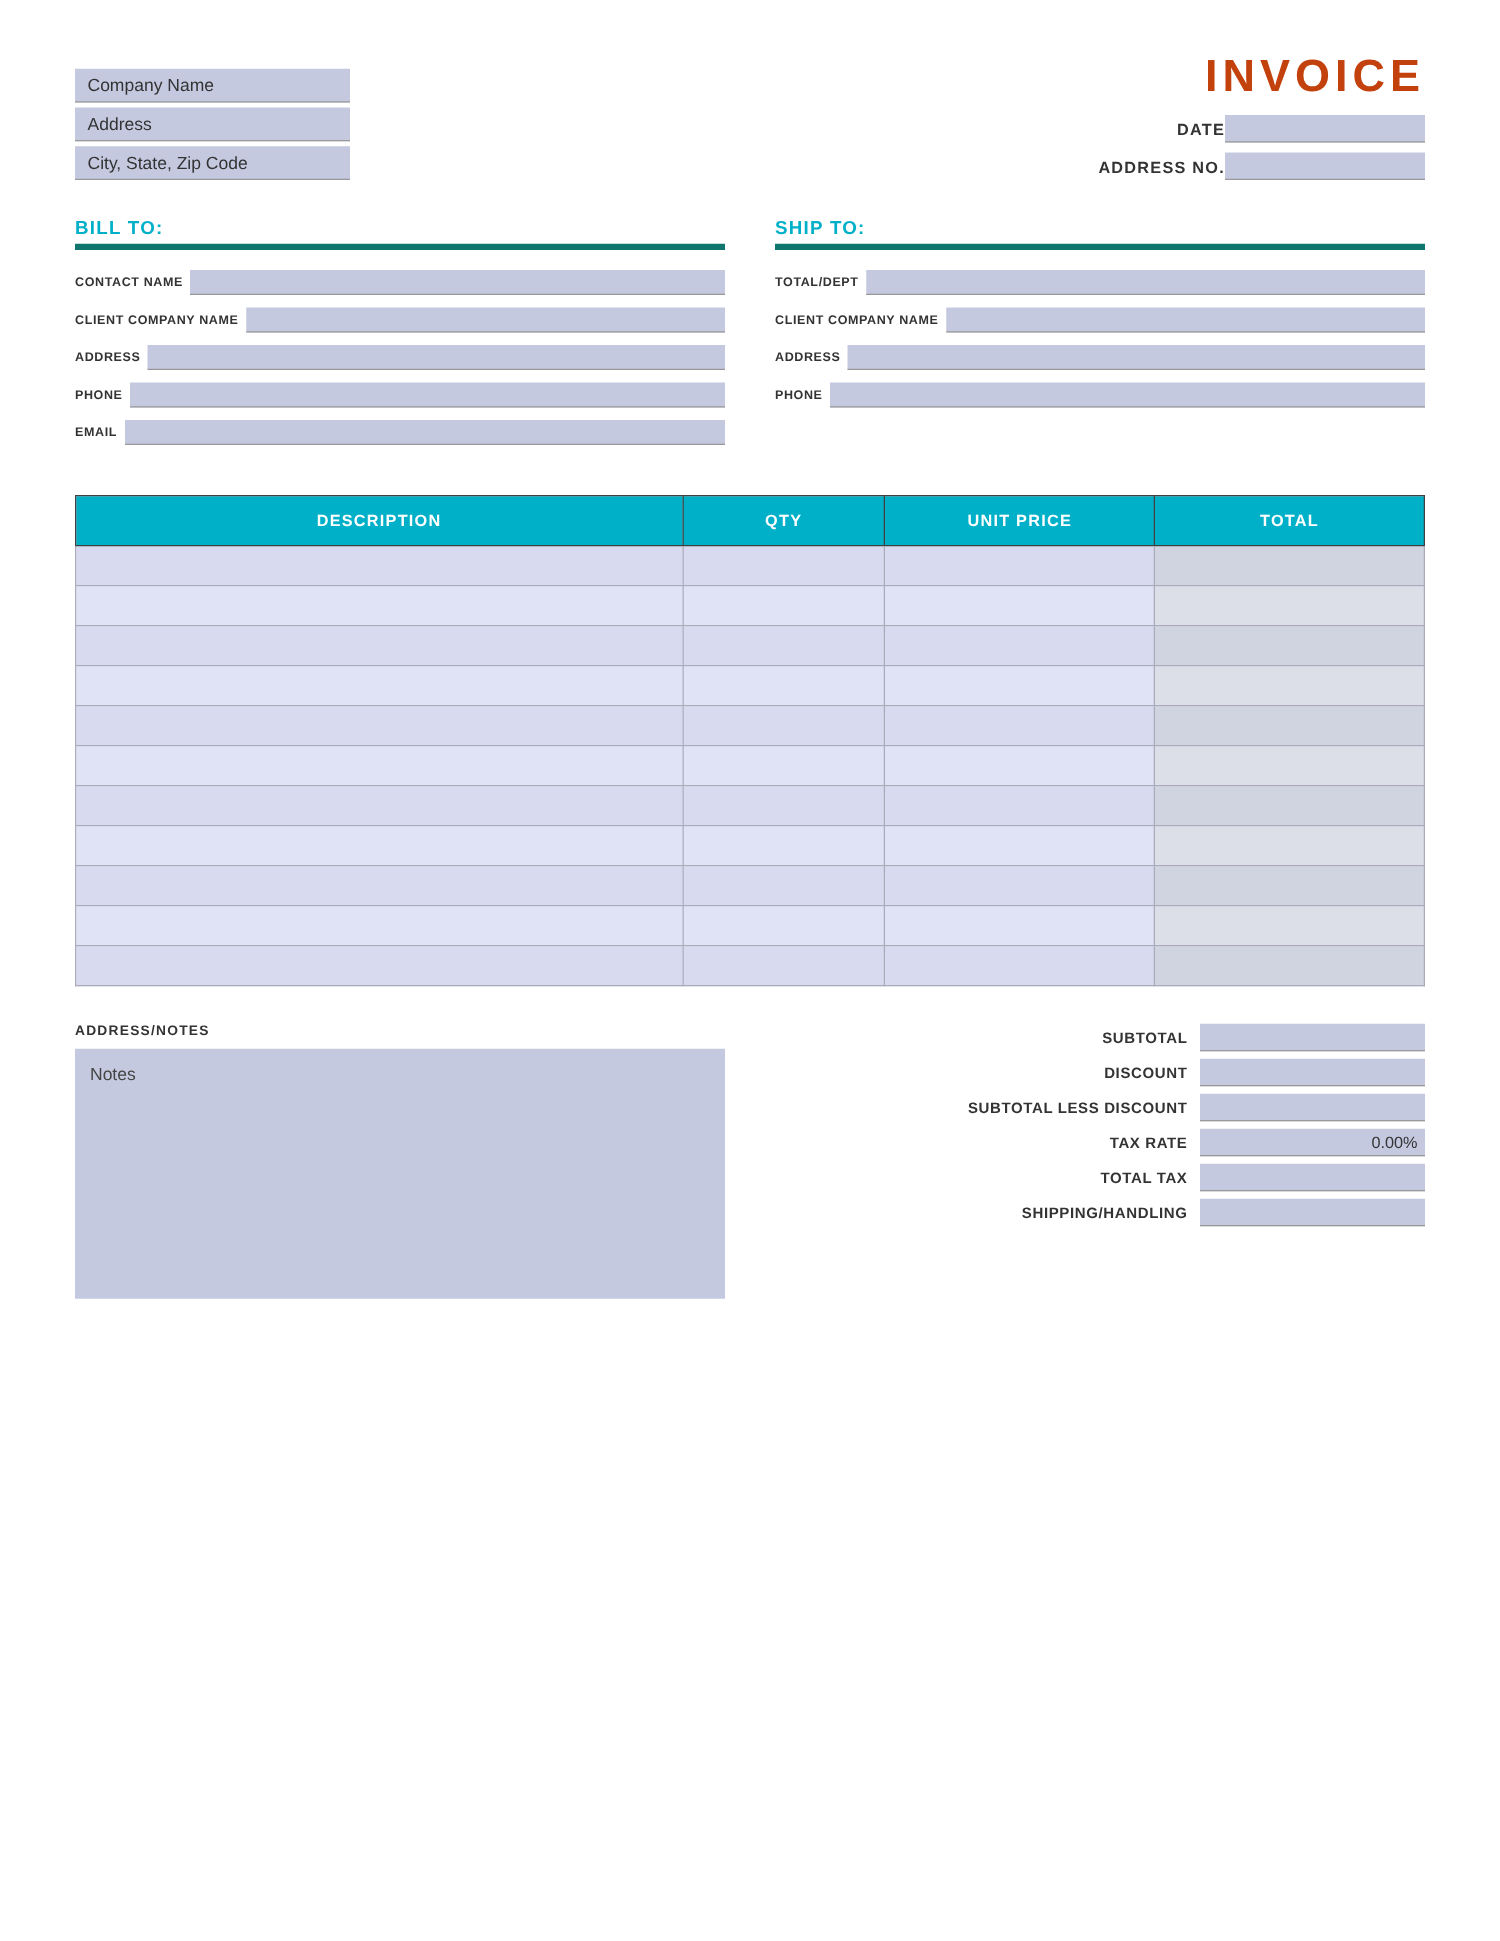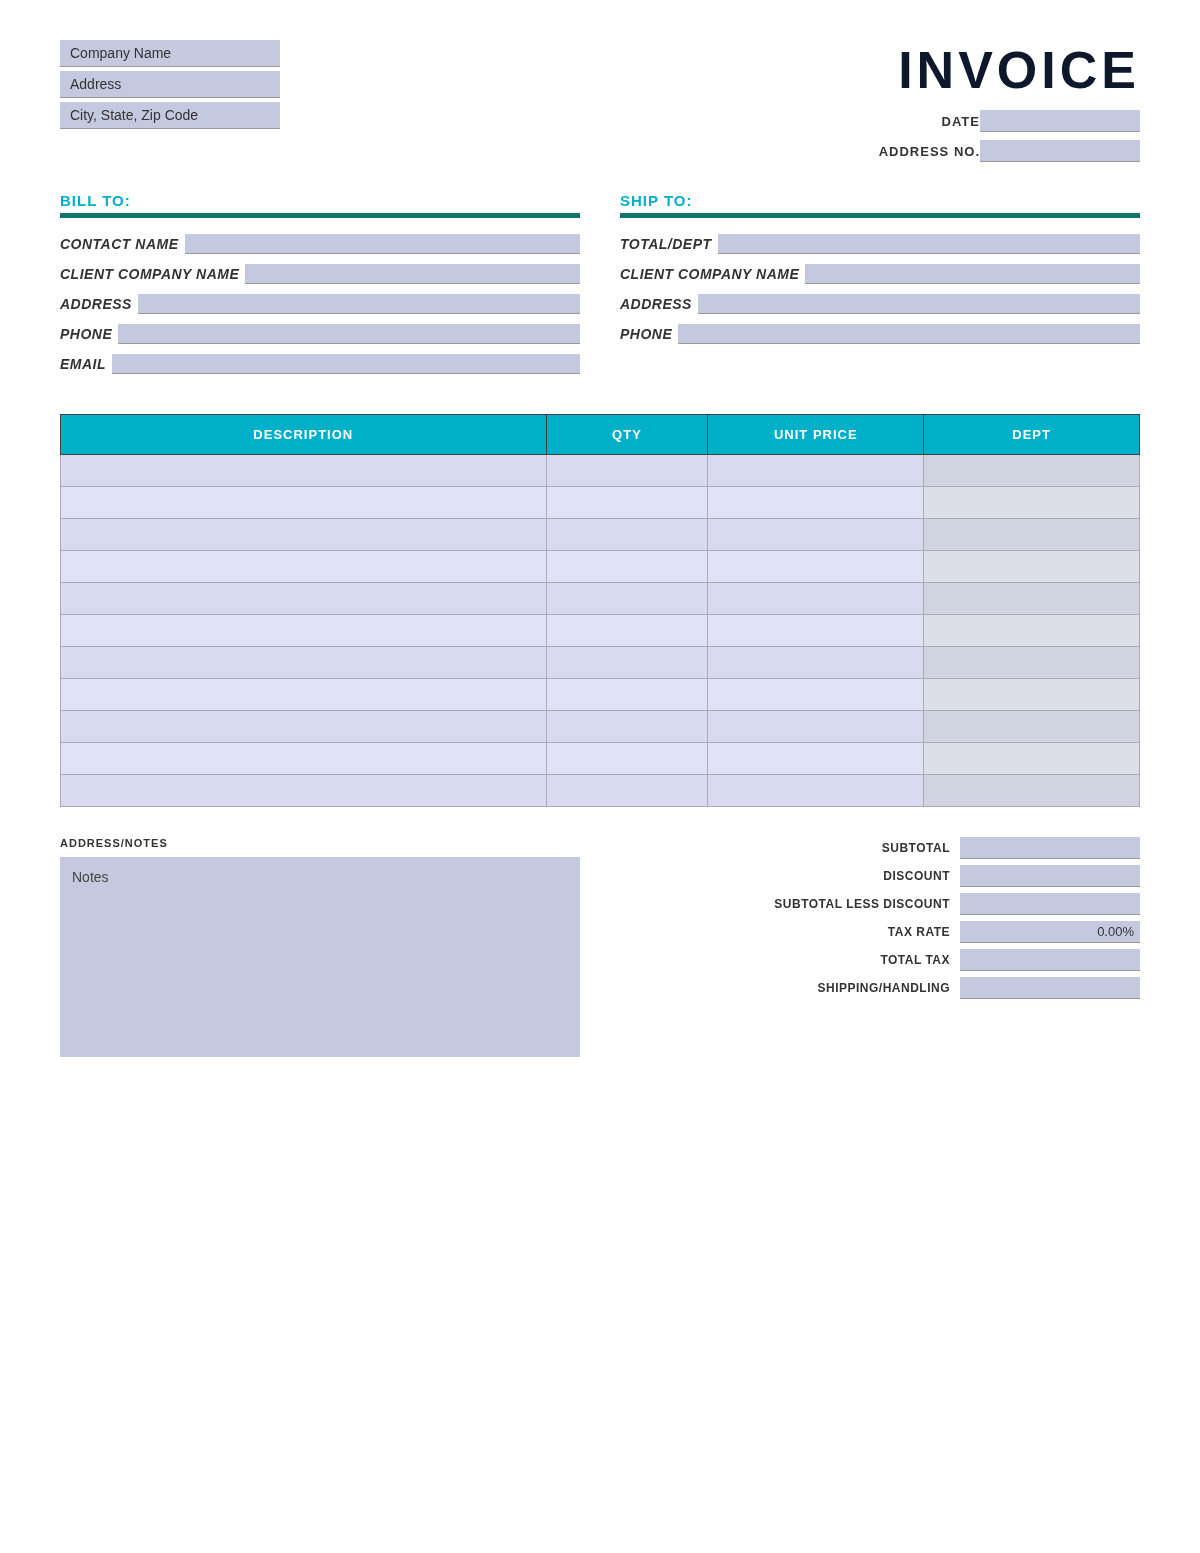--- a/index.html
+++ b/index.html
@@ -9,40 +9,40 @@
       width: 1200px;
       min-height: 1553px;
       padding: 40px 60px;
       color: #333;
     }
 
     
     .header {
       display: flex;
       justify-content: space-between;
-      align-items: flex-start;
+      align-items: flex-end;
       margin-bottom: 30px;
     }
     .company-info {
       display: flex;
       flex-direction: column;
       gap: 4px;
     }
     .company-field {
       background: #c5c9e0;
       padding: 5px 10px;
       font-size: 14px;
       color: #333;
       min-width: 220px;
       border-bottom: 1px solid #999;
     }
     .invoice-title {
-      font-size: 52px;
-      font-weight: bold;
-      color: #0f172a;
+      font-size: 36px;
+      font-weight: bold;
+      color: #c2410c;
       letter-spacing: 4px;
       text-align: right;
     }
     .invoice-meta {
       display: flex;
       flex-direction: column;
       gap: 8px;
       margin-top: 10px;
       align-items: flex-end;
     }
@@ -83,26 +83,25 @@
       margin-bottom: 16px;
       letter-spacing: 1px;
     }
     .billing-field-row {
       display: flex;
       align-items: center;
       margin-bottom: 10px;
       gap: 6px;
     }
     .field-label {
-      font-size: 14px;
+      font-size: 10px;
       font-weight: bold;
       color: #333;
       letter-spacing: 0.5px;
       white-space: nowrap;
-      font-style: italic;
     }
     .field-input {
       flex: 1;
       background: #c5c9e0;
       height: 20px;
       border-bottom: 1px solid #999;
       min-width: 0;
     }
 
     
@@ -282,21 +281,21 @@
     </div>
   </div>
 </div>
 
 <table class="items-table">
   <thead>
     <tr>
       <th class="desc-col">DESCRIPTION</th>
       <th class="qty-col">QTY</th>
       <th class="unit-col">UNIT PRICE</th>
-      <th class="total-col">DEPT</th>
+      <th class="total-col">TOTAL</th>
     </tr>
   </thead>
   <tbody id="table-body">
   <tr>
         <td class="desc-col"></td>
         <td class="qty-col"></td>
         <td class="unit-col"></td>
         <td class="total-col"></td>
       </tr>
       <tr>

